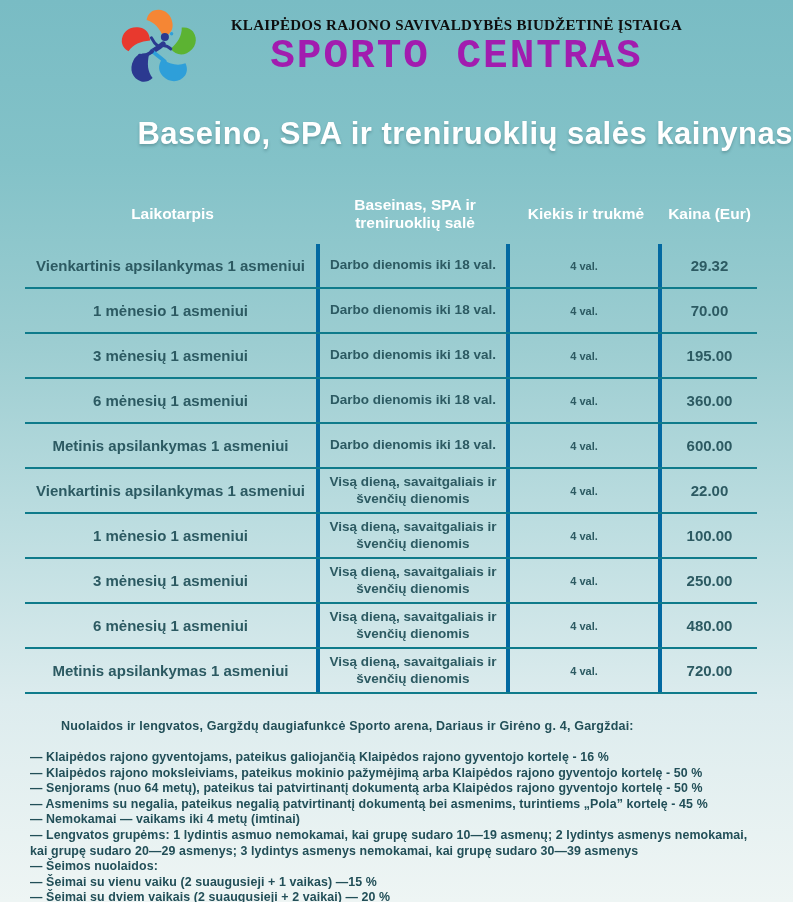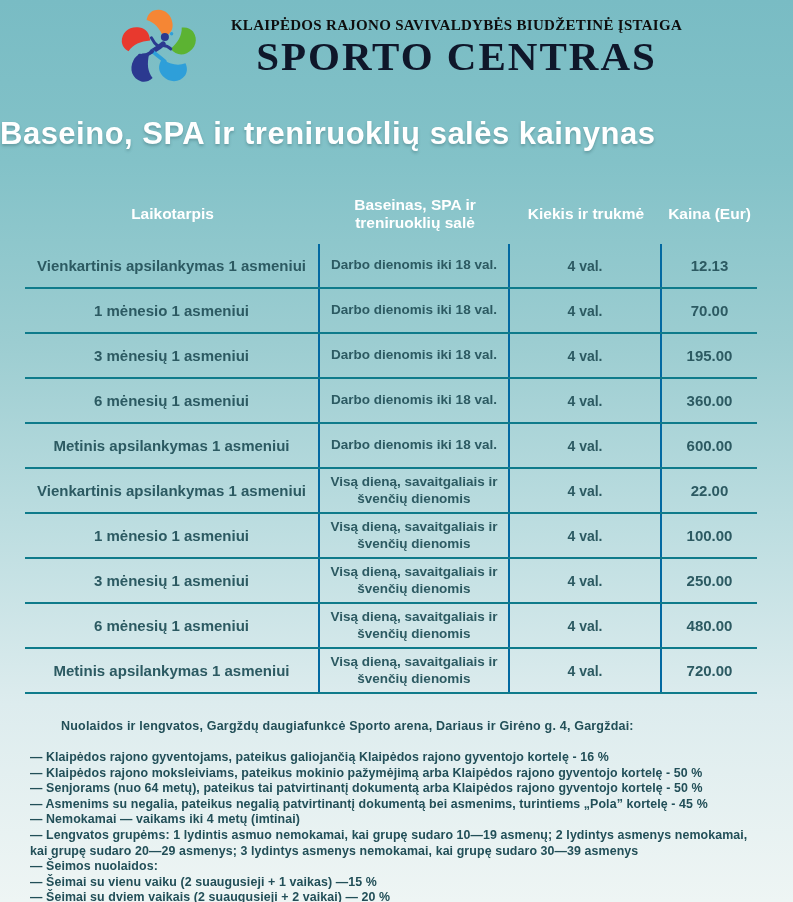--- a/index.html
+++ b/index.html
@@ -9,43 +9,43 @@
     background:linear-gradient(180deg,#79bcc4 0%,#83c2c8 18%,#9ccdd1 38%,#bcdde0 58%,#ddecee 78%,#eef5f4 100%);
   }
   .header { display:flex; align-items:center; justify-content:center; padding-top:6px; gap:24px; }
   .logo { width:96px; height:84px; flex:0 0 auto; }
   .org-text { text-align:center; }
   .org-line {
     font-family:"Liberation Serif", serif; font-weight:bold;
     font-size:15px; color:#0e0e0e; letter-spacing:0.3px;
   }
   .org-name {
-    font-family:Liberation Serif, serif; font-weight:bold;
-    font-size:41px; color:#0f172a; letter-spacing:2px; line-height:1.05; margin-top:1px;
+    font-family:Liberation Mono, monospace; font-weight:bold;
+    font-size:41px; color:#a21caf; letter-spacing:2px; line-height:1.05; margin-top:1px;
   }
   .main-title {
-    text-align:left; color:#ffffff; font-weight:bold; font-size:31px;
+    text-align:right; color:#ffffff; font-weight:bold; font-size:31px;
     letter-spacing:0.5px; margin-top:26px;
     text-shadow:0 2px 3px rgba(30,70,75,0.30);
   }
   .price-table { width:732px; margin:44px 0 0 25px; }
   .thead, .trow { display:grid; grid-template-columns:295px 190px 152px 95px; }
   .thead {
     color:#ffffff; font-weight:bold; font-size:15.5px; text-align:center;
     align-items:center; margin-bottom:12px;
   }
   .trow {
     height:45px; box-sizing:border-box; border-bottom:2px solid #0f7b8b;
     align-items:stretch; text-align:center; color:#2c5a62; font-weight:bold;
   }
   .cell { display:flex; align-items:center; justify-content:center; box-sizing:border-box; }
-  .c1, .c2, .c3 { border-right:2px solid #0369a1; }
+  .c1, .c2, .c3 { border-right:4px solid #0369a1; }
   .c1 { font-size:15px; padding:0 4px; }
   .c2 { font-size:13.5px; line-height:1.2; padding:0 2px; }
-  .c3 { font-size:14px; }
+  .c3 { font-size:11px; }
   .c4 { font-size:15px; }
   .notes { width:732px; margin:25px 0 0 30px; color:#224f58; font-weight:bold; }
   .notes-heading { font-size:12.5px; letter-spacing:0.2px;padding-left:31px; }
   .notes-items { margin-top:17px; }
   .notes-item { font-size:12.4px; line-height:15.6px; letter-spacing:0.1px; }
 </style>
 </head>
 <body>
 
 <div class="header">
@@ -80,21 +80,21 @@
     <div class="hcell">Laikotarpis</div>
     <div class="hcell">Baseinas, SPA ir treniruoklių salė</div>
     <div class="hcell">Kiekis ir trukmė</div>
     <div class="hcell">Kaina (Eur)</div>
   </div>
 
   <div class="trow">
     <div class="cell c1">Vienkartinis apsilankymas 1 asmeniui</div>
     <div class="cell c2">Darbo dienomis iki 18 val.</div>
     <div class="cell c3">4 val.</div>
-    <div class="cell c4">12.13</div>
+    <div class="cell c4">29.32</div>
   </div>
   <div class="trow">
     <div class="cell c1">1 mėnesio 1 asmeniui</div>
     <div class="cell c2">Darbo dienomis iki 18 val.</div>
     <div class="cell c3">4 val.</div>
     <div class="cell c4">70.00</div>
   </div>
   <div class="trow">
     <div class="cell c1">3 mėnesių 1 asmeniui</div>
     <div class="cell c2">Darbo dienomis iki 18 val.</div>

